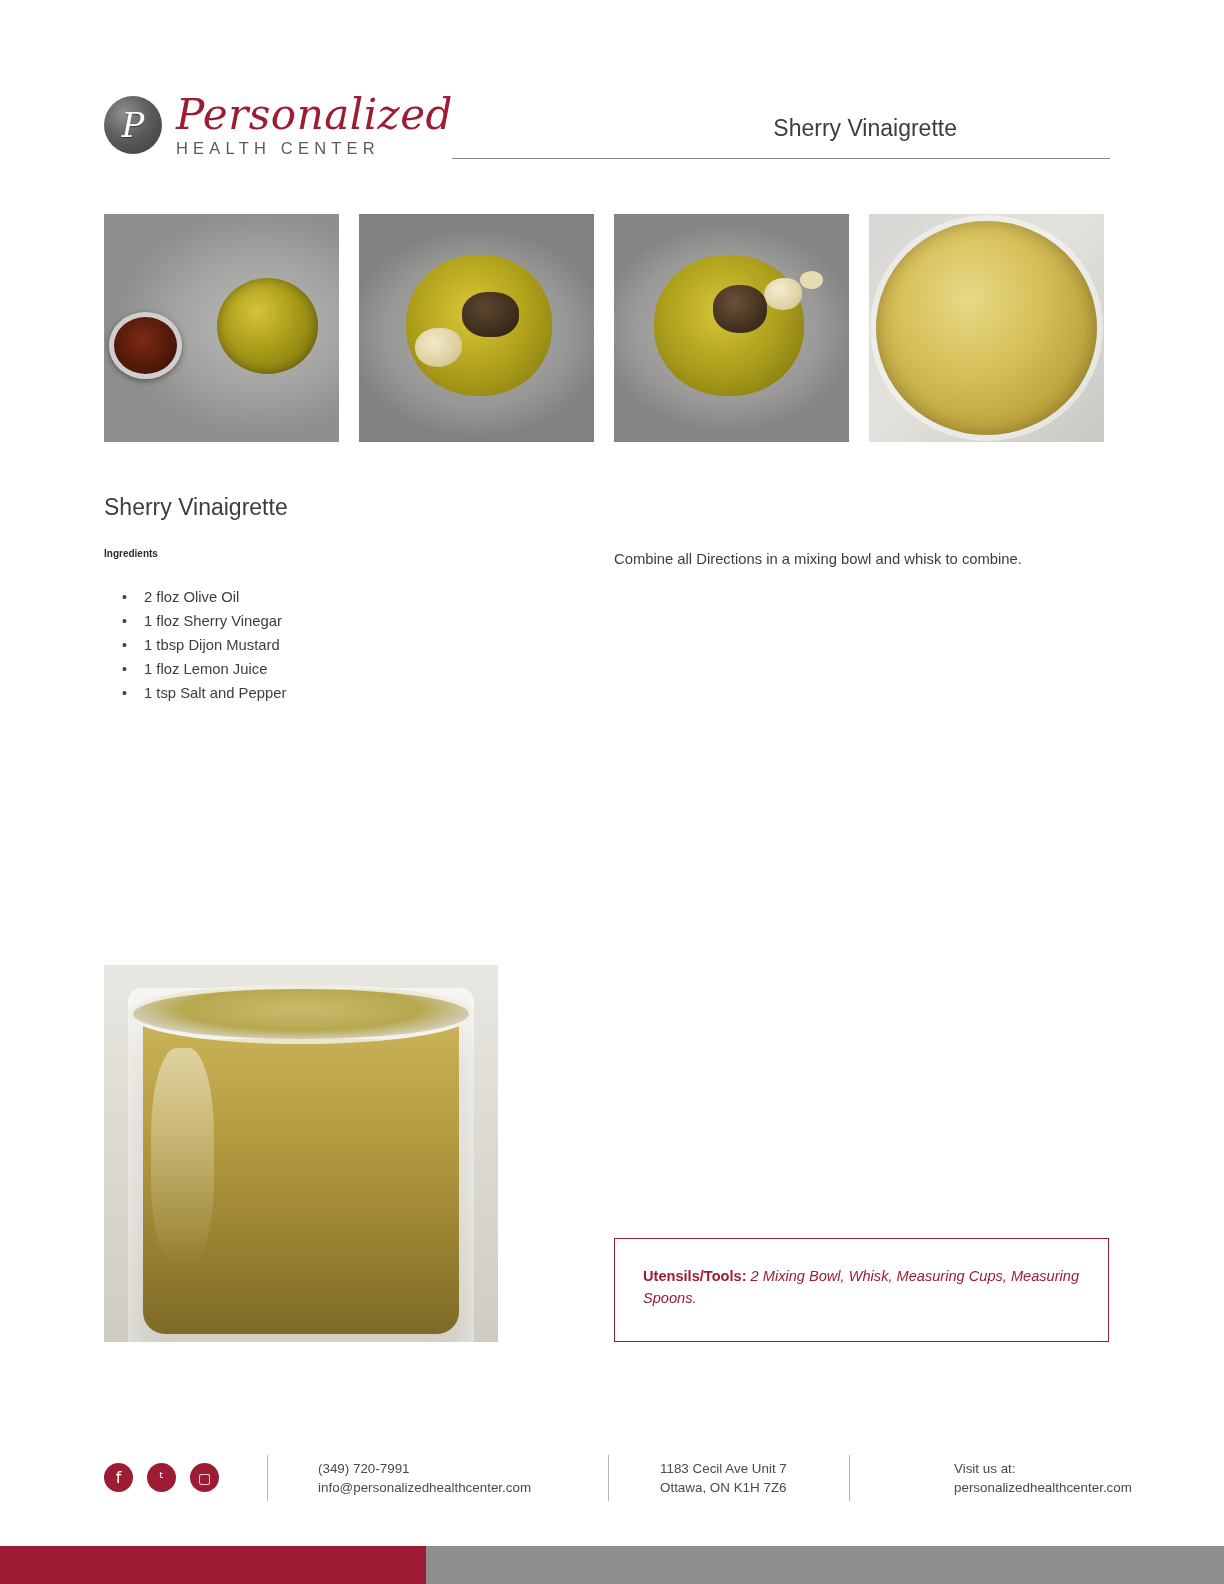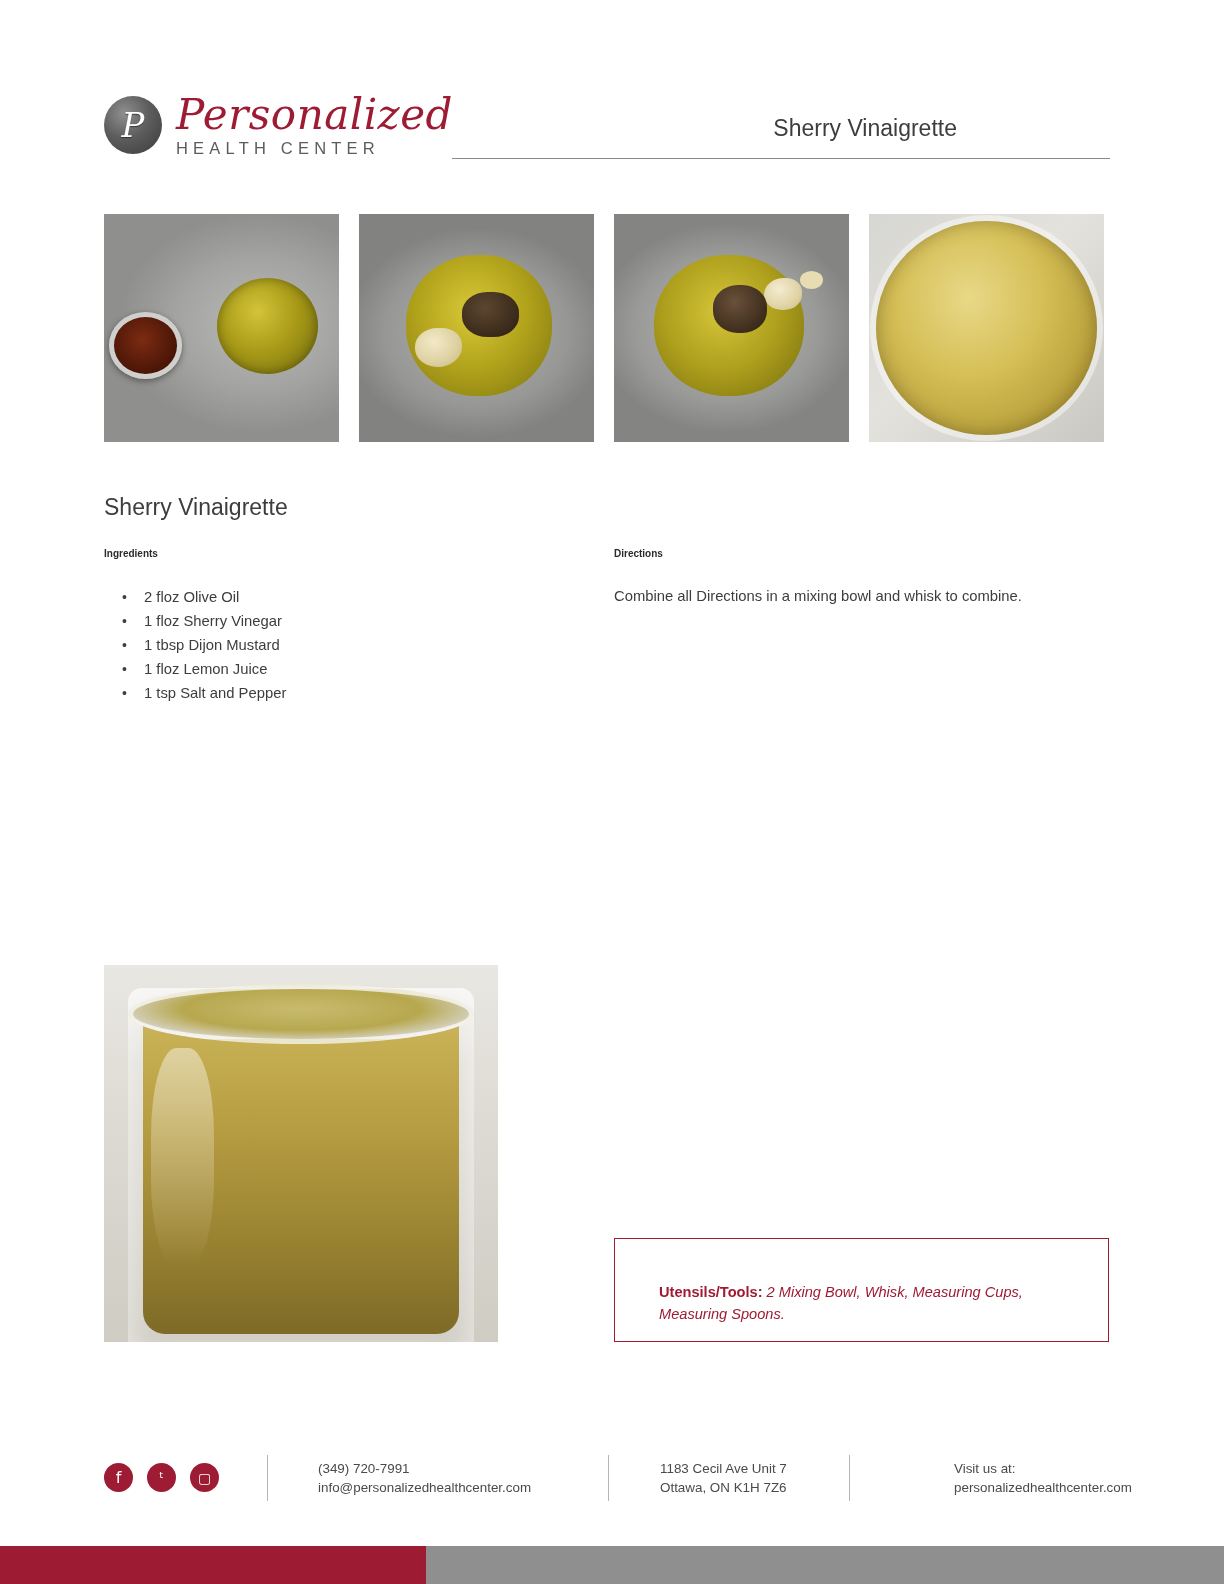--- a/index.html
+++ b/index.html
@@ -280,21 +280,21 @@
 
   
   .utensils {
     position: absolute;
     left: 614px; top: 1238px;
     width: 495px; height: 104px;
     border: 1px solid #9e1b34;
     padding: 26px 28px;
   }
   .utensils p {
-    margin: 16px;
+    margin: 0;
     font-size: 14.6px;
     line-height: 22px;
     font-style: italic;
     color: #9e1b34;
   }
   .utensils b {
     font-style: normal;
     font-weight: bold;
   }
 
@@ -386,21 +386,20 @@
   <ul class="ing">
     <li>2 floz Olive Oil</li>
     <li>1 floz Sherry Vinegar</li>
     <li>1 tbsp Dijon Mustard</li>
     <li>1 floz Lemon Juice</li>
     <li>1 tsp Salt and Pepper</li>
   </ul>
 </div>
 
 <div class="col-right">
-  <div class="sec-head">Directions</div>
   <p class="dir-text">Combine all Directions in a mixing bowl and whisk to combine.</p>
 </div>
 
 <div class="hero">
   <div class="jar"></div>
   <div class="fluid"></div>
   <div class="rim"></div>
   <div class="gloss"></div>
 </div>
 

